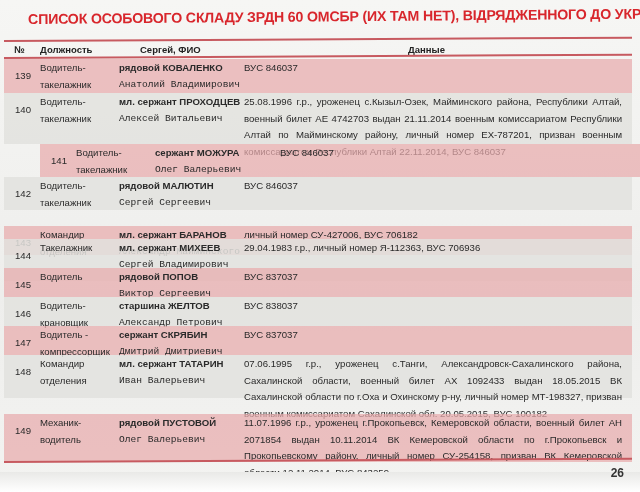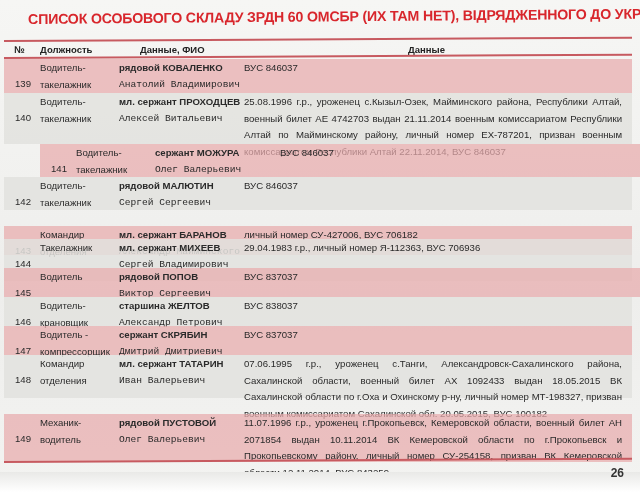--- a/index.html
+++ b/index.html
@@ -27,21 +27,21 @@
     position: absolute; left: 0; top: 42px; width: 640px; height: 14px;
     font-size: 9.5px; font-weight: bold; color: #222;
   }
   .head span { position: absolute; top: 2px; }
   .row {
     position: absolute; left: 4px; width: 628px;
     font-size: 9.6px; color: #2a2a2a; line-height: 16.5px;
   }
   .row.pink { background: rgba(232, 170, 172, 0.72); }
   .row.grey { background: rgba(226, 226, 222, 0.85); }
-  .row .num { position: absolute; left: 11px; top: 17px; }
+  .row .num { position: absolute; left: 11px; top: 9px; }
   .row .pos { position: absolute; left: 36px; top: 1px; width: 80px; }
   .row .fio { position: absolute; left: 115px; top: 1px; width: 130px; }
   .row .fio b { font-weight: bold; display: block; white-space: nowrap; }
   .row .fio .nm { display: block; white-space: nowrap; font-family: Liberation Mono, monospace; }
   .row .data {
     position: absolute; left: 240px; top: 1px; width: 378px;
     text-align: justify; text-align-last: left;
   }
   .pagenum {
     position: absolute; right: 16px; top: 466px; font-size: 12px; font-weight: bold; color: #333;
@@ -54,21 +54,21 @@
 </head>
 <body>
 
 <div class="page">
   <div class="title">СПИСОК ОСОБОВОГО СКЛАДУ ЗРДН 60 ОМСБР (ИХ ТАМ НЕТ), ВІДРЯДЖЕННОГО ДО УКРАЇНИ</div>
   <div class="rule" style="top:40px"></div>
 
   <div class="head">
     <span style="left:14px">№</span>
     <span style="left:40px">Должность</span>
-    <span style="left:140px">Данные, ФИО</span>
+    <span style="left:140px">Сергей, ФИО</span>
     <span style="left:408px">Данные</span>
   </div>
   <div class="rule" style="top:57px"></div>
 
   <div id="rows">
       <div class="row pink" style="top: 59px; height: 34px;">
         <span class="num">139</span>
         <span class="pos">Водитель-такелажник</span>
         <span class="fio">
           <b>рядовой КОВАЛЕНКО</b>
@@ -114,21 +114,21 @@
       </div>
       <div class="row grey" style="top: 239px; height: 42px;">
         <span class="num">144</span>
         <span class="pos">Такелажник</span>
         <span class="fio">
           <b>мл. сержант МИХЕЕВ</b>
           <span class="nm">Сергей Владимирович</span>
         </span>
         <span class="data">29.04.1983 г.р., личный номер Я-112363, ВУС 706936</span>
       </div>
-      <div class="row pink" style="top: 268px; height: 29px; padding-left: 8px;">
+      <div class="row pink" style="top: 268px; height: 29px;">
         <span class="num">145</span>
         <span class="pos">Водитель</span>
         <span class="fio">
           <b>рядовой ПОПОВ</b>
           <span class="nm">Виктор Сергеевич</span>
         </span>
         <span class="data">ВУС 837037</span>
       </div>
       <div class="row grey" style="top: 297px; height: 29px;">
         <span class="num">146</span>

